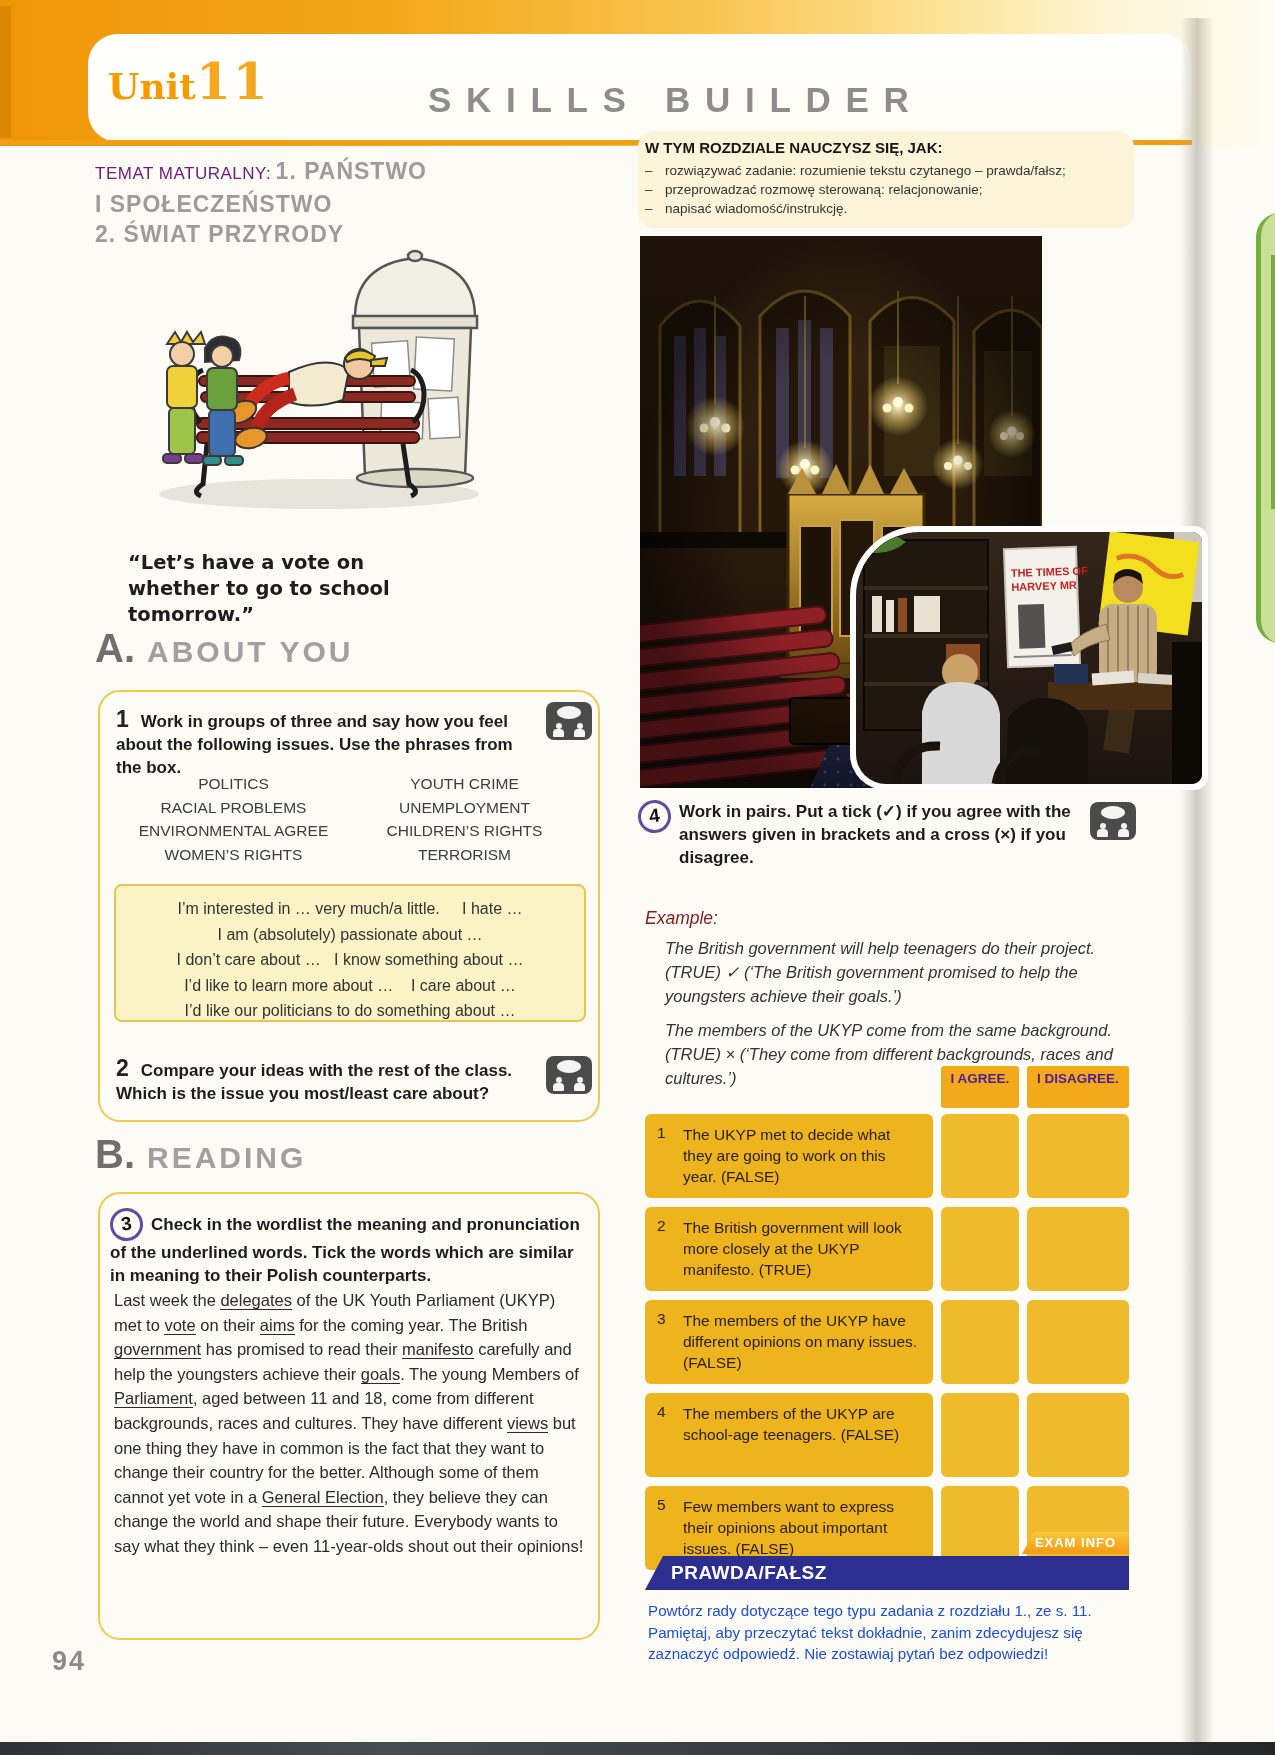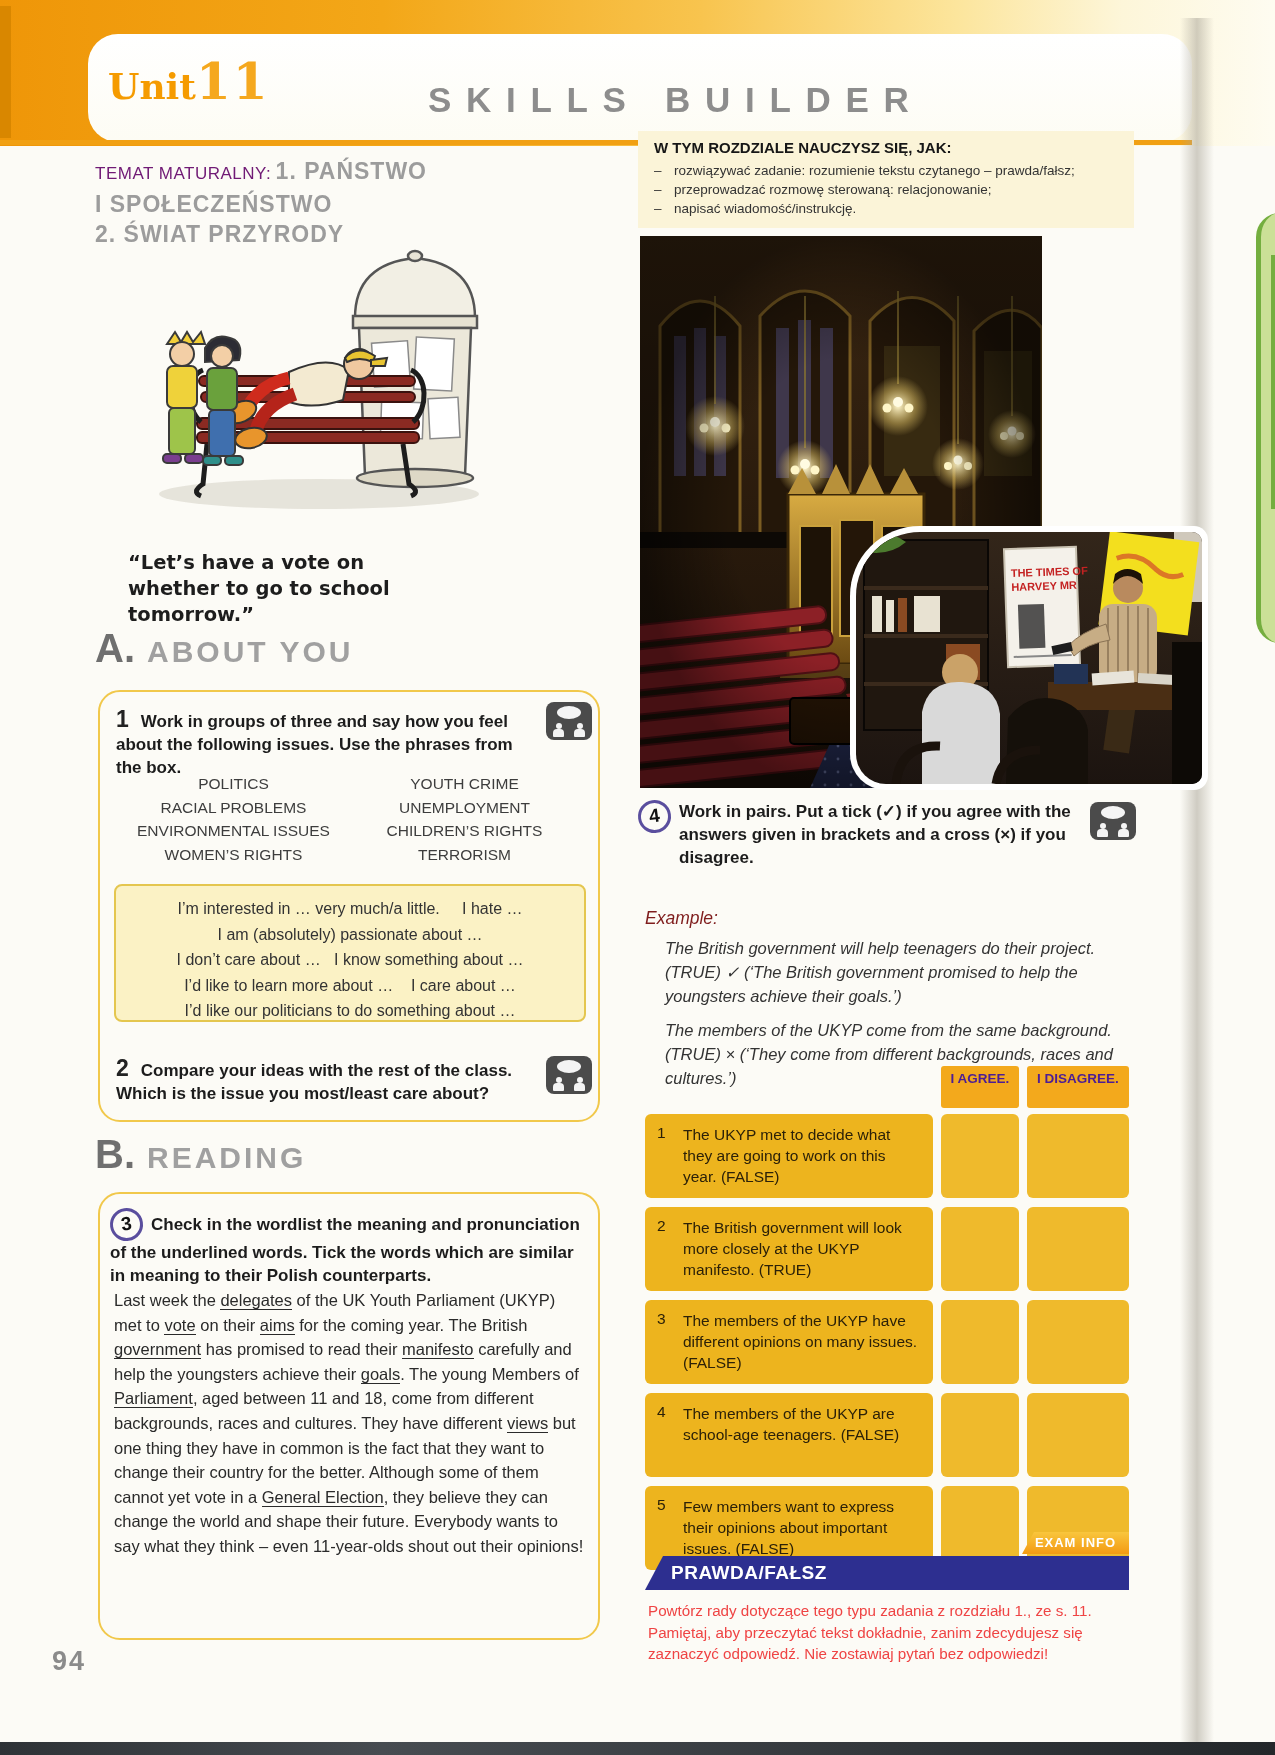--- a/index.html
+++ b/index.html
@@ -27,21 +27,21 @@
   .bottom-bar{left:0;top:1742px;width:1275px;height:13px;
     background:linear-gradient(90deg,#2e3236,#474c51 30%,#33373b 70%,#23272a);}
   .page-number{left:52px;top:1646px;font-size:27px;font-weight:bold;color:#8b8b8b;letter-spacing:2px;}
 
   
   .exam-topic{left:95px;top:156px;width:480px;line-height:30px;}
   .topic-prefix{font-size:17px;color:#701a75;letter-spacing:.5px;}
   .topic-bold{font-size:23px;font-weight:bold;color:#9c9c9c;letter-spacing:1px;}
 
   
-  .learn-box{left:638px;top:131px;width:496px;background:#fbf4d8;padding:8px 16px 10px;box-sizing:border-box;}
+  .learn-box{left:638px;top:131px;width:496px;background:#fbf4d8;padding:8px 7px 10px;box-sizing:border-box;border-radius:16px;}
   .learn-title{font-size:15px;font-weight:bold;color:#161616;margin-bottom:5px;}
   .learn-item{display:flex;font-size:13.5px;color:#333;line-height:19px;}
   .learn-item .dash{width:20px;flex:none;}
 
   
   .cartoon{left:103px;top:226px;width:432px;height:318px;}
   .caption{left:128px;top:550px;width:372px;text-align:left;font-family:"DejaVu Sans",sans-serif;
     font-weight:bold;font-size:19.5px;line-height:26px;color:#1d1d1d;}
 
   
@@ -94,21 +94,21 @@
   .t-text{font-size:15.5px;line-height:21px;color:#2c2108;}
   .t-cell{background:#efba2c;border-radius:6px;}
 
   
   .exam-tag{left:1022px;top:1532px;width:107px;height:22px;background:linear-gradient(180deg,#f9c63d,#f39a12);
     clip-path:polygon(12px 0,100% 0,100% 100%,0 100%);color:#fff;font-weight:bold;font-size:13px;
     text-align:center;line-height:22px;letter-spacing:1px;}
   .prawda-bar{left:645px;top:1556px;width:484px;height:34px;background:#2d2f90;
     clip-path:polygon(18px 0,100% 0,100% 100%,0 100%);color:#fff;font-weight:bold;font-size:19px;
     line-height:34px;padding-left:26px;box-sizing:border-box;letter-spacing:.5px;}
-  .advice{left:648px;top:1600px;width:482px;font-size:15.2px;line-height:21.6px;color:#ef4444;}
+  .advice{left:648px;top:1600px;width:482px;font-size:15.2px;line-height:21.6px;color:#1d4ed8;}
 </style>
 </head>
 <body>
 
 <div class="page">
 
   <div class="abs header-band"></div>
   <div class="abs header-strip"></div>
   <div class="abs header-card"></div>
   <div class="abs header-rule"></div>
@@ -407,21 +407,21 @@
   </div>
   <div class="pair-icon" style="left:546px;top:702px;">
     <span class="bubble"></span>
     <span class="fig f1"></span>
       <span class="fig f2"></span>
   </div>
   <div class="abs topics">
     <div class="col" id="topics-left">
         <div class="topic">POLITICS</div>
         <div class="topic">RACIAL PROBLEMS</div>
-        <div class="topic">ENVIRONMENTAL ISSUES</div>
+        <div class="topic">ENVIRONMENTAL AGREE</div>
         <div class="topic">WOMEN’S RIGHTS</div>
       </div>
     <div class="col" id="topics-right">
         <div class="topic">YOUTH CRIME</div>
         <div class="topic">UNEMPLOYMENT</div>
         <div class="topic">CHILDREN’S RIGHTS</div>
         <div class="topic">TERRORISM</div>
       </div>
   </div>
   <div class="abs phrase-box">

